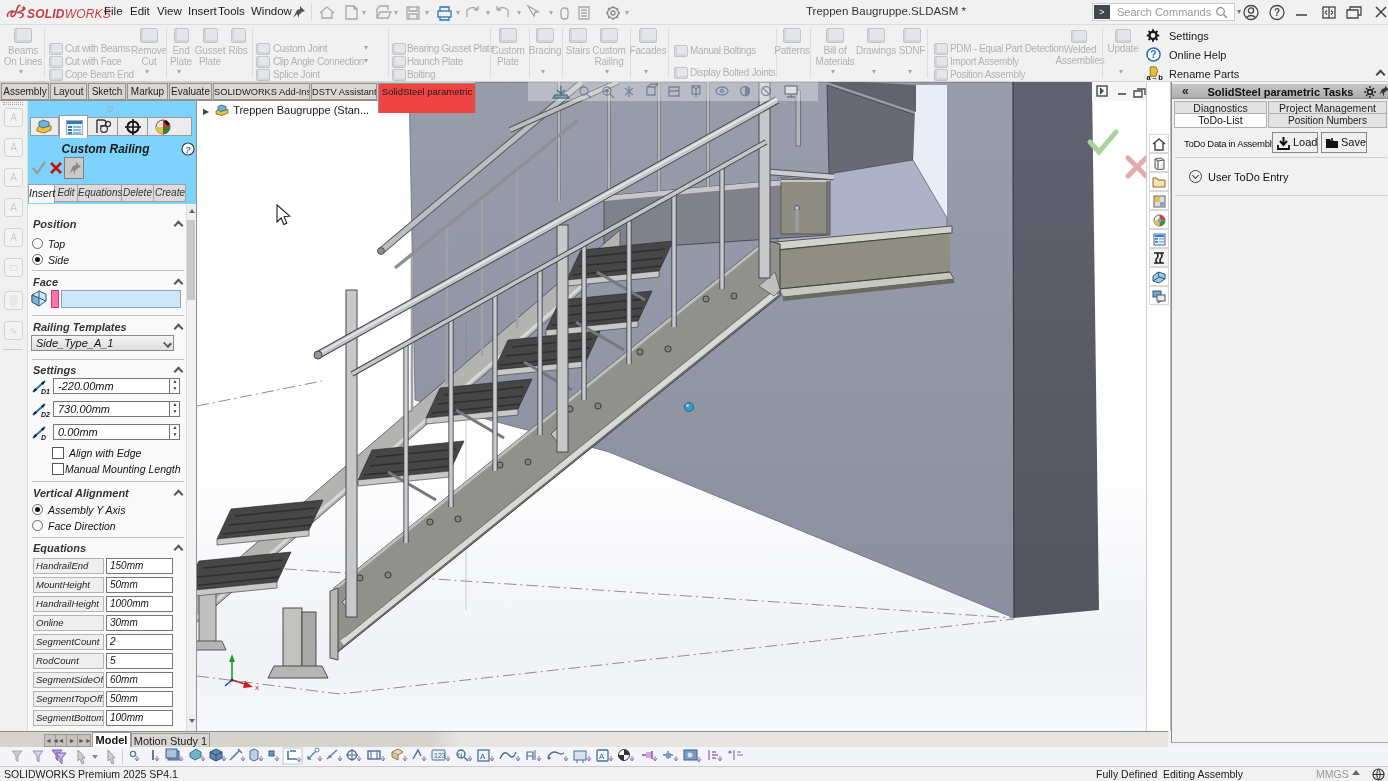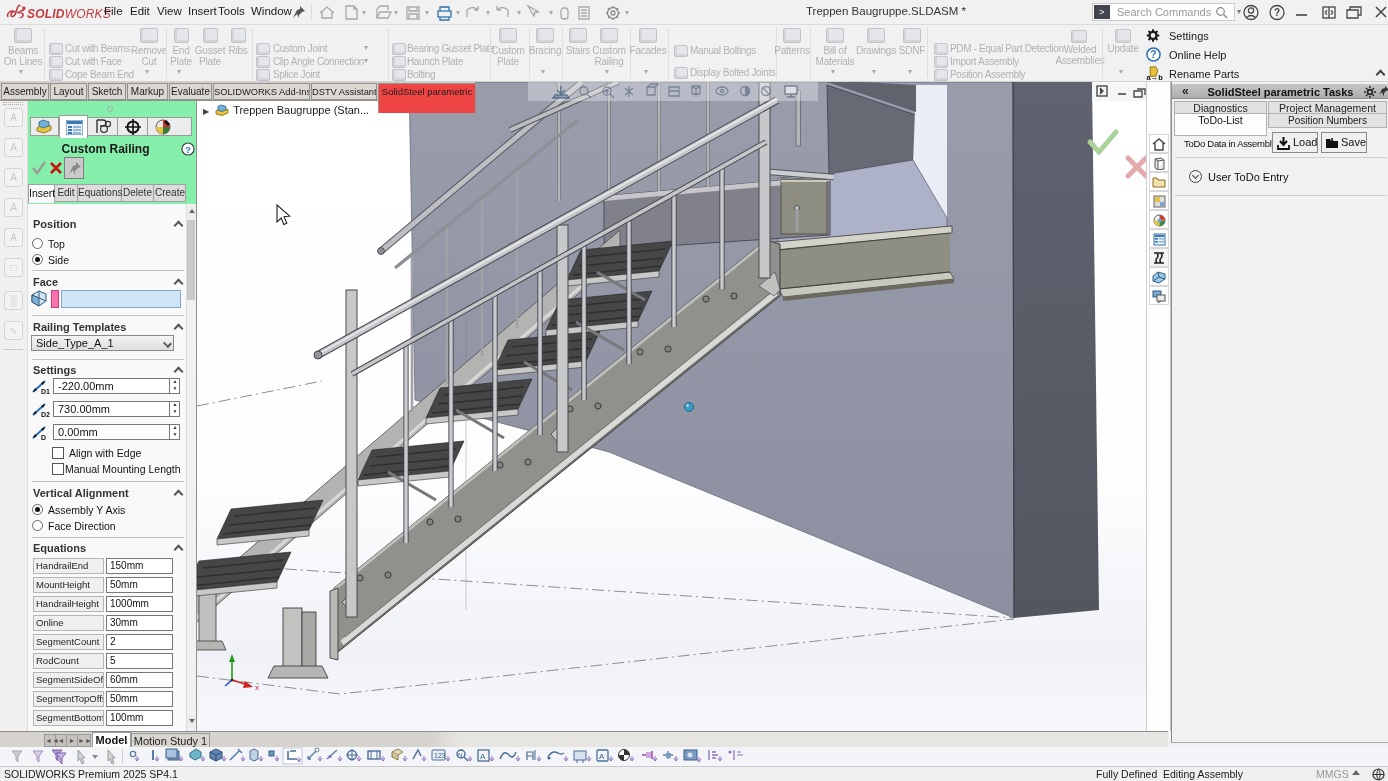--- a/index.html
+++ b/index.html
@@ -20,21 +20,21 @@
 .rcar{position:absolute;font-size:8px;color:#a9a9a9;}
 .ricon{position:absolute;border:1.4px solid #c2c6cc;background:#e4e6ea;border-radius:2px;box-shadow:inset 2px -2px 0 #d3d5d9;}
 .blab{position:absolute;font-size:11px;color:#1a1a1a;white-space:nowrap;}
 
 #cmtabs{left:0;top:82px;width:475px;height:19px;background:#cfccc7;border-bottom:1px solid #94918c;}
 .cmtab{position:absolute;top:1px;height:17px;background:#dbd8d3;border:1px solid #96938e;font-size:10px;color:#1c1c1c;text-align:center;line-height:16px;white-space:nowrap;overflow:hidden;}
 .cmtab.act{background:#ef4444;font-weight:normal;height:30px;border-bottom:none;}
 
 #leftstrip{left:0;top:101px;width:28px;height:630px;background:#f0f0f0;border-right:1px solid #ddd;}
 .lsi{position:absolute;left:4px;width:19px;height:19px;border:1px solid #d4d4d4;border-radius:3px;color:#c9c9c9;font-size:10px;text-align:center;line-height:17px;background:#f3f3f3;}
-#pmpanel{left:28px;top:101px;width:169px;height:630px;background:#86efac;border-right:1px solid #909090;}
+#pmpanel{left:28px;top:101px;width:169px;height:630px;background:#7dd3fc;border-right:1px solid #909090;font-style:italic;}
 #pmcontent{position:absolute;left:0;top:103px;width:158px;height:527px;background:#f9f9f9;}
 .sechdr{position:absolute;left:5px;font-size:11px;font-weight:bold;color:#333;}
 .chev{position:absolute;width:7px;height:7px;border-left:2px solid #555;border-top:2px solid #555;transform:rotate(45deg);}
 .sep{position:absolute;left:4px;width:152px;height:1px;background:#c3c3c3;}
 .radio{position:absolute;width:11px;height:11px;border:1px solid #666;border-radius:50%;background:#fff;}
 .radio.on:after{content:"";position:absolute;left:2px;top:2px;width:5px;height:5px;background:#111;border-radius:50%;}
 .rlbl{position:absolute;font-size:10.5px;color:#111;white-space:nowrap;}
 .check{position:absolute;width:12px;height:12px;border:1px solid #555;background:#fff;}
 .nfield{position:absolute;left:25px;width:127px;height:16px;border:1px solid #777;background:#fff;font-size:11px;color:#111;line-height:14px;padding-left:4px;}
 .spin{position:absolute;left:141px;width:11px;height:16px;border-left:1px solid #777;font-size:5px;color:#333;text-align:center;line-height:7px;}
@@ -729,21 +729,21 @@
         <g stroke="#222" stroke-width="1.4">
           <path d="M6 0 L6 2 M6 10 L6 12 M0 6 L2 6 M10 6 L12 6 M2 2 L3.5 3.5 M8.5 8.5 L10 10 M10 2 L8.5 3.5 M3.5 8.5 L2 10"></path>
         </g>
       </svg>
   <svg class="abs" style="left:207px;top:2px" width="10" height="12" viewBox="0 0 10 12">
         <path d="M6 0 L10 4 L7 5 L5 7 L5 11 L3 6 L0 9 L3 3 L6 2 Z" fill="#333"></path>
       </svg>
  </div>
  <div class="abs" style="left:2px;top:19px;width:93px;height:13px;background:#e2e2e2;border:1px solid #b0b0b0;font-size:10.5px;text-align:center;line-height:12px;color:#222">Diagnostics</div>
  <div class="abs" style="left:96px;top:19px;width:119px;height:13px;background:#e2e2e2;border:1px solid #b0b0b0;font-size:10.5px;text-align:center;line-height:12px;color:#222">Project Management</div>
- <div class="abs" style="left:2px;top:32px;width:93px;height:22px;background:#fdfdfd;border:1px solid #b0b0b0;border-top:none;font-size:10.5px;text-align:center;line-height:13px;color:#111">ToDo-List</div>
+ <div class="abs" style="left:2px;top:32px;width:93px;height:14px;background:#fdfdfd;border:1px solid #b0b0b0;border-top:none;font-size:10.5px;text-align:center;line-height:13px;color:#111">ToDo-List</div>
  <div class="abs" style="left:96px;top:32px;width:119px;height:14px;background:#e2e2e2;border:1px solid #b0b0b0;border-top:none;font-size:10px;text-align:center;line-height:13px;color:#222">Position Numbers</div>
  <div class="abs" style="left:12px;top:56px;font-size:9.5px;letter-spacing:-0.3px;color:#111;white-space:nowrap">ToDo Data in Assembly</div>
  <div class="abs" style="left:100px;top:50px;width:46px;height:21px;background:#efefef;border:1px solid #8a8a8a">
   <svg class="abs" style="left:4px;top:4px" width="13" height="13" viewBox="0 0 13 13">
         <path d="M6.5 0 L6.5 7 M3 4 L6.5 8 L10 4" stroke="#111" stroke-width="2" fill="none"></path>
         <path d="M1 8 L1 12 L12 12 L12 8" stroke="#111" stroke-width="1.8" fill="none"></path>
       </svg>
   <div class="abs" style="left:20px;top:3px;font-size:11px;color:#111">Load</div>
  </div>
  <div class="abs" style="left:149px;top:50px;width:46px;height:21px;background:#efefef;border:1px solid #8a8a8a">

